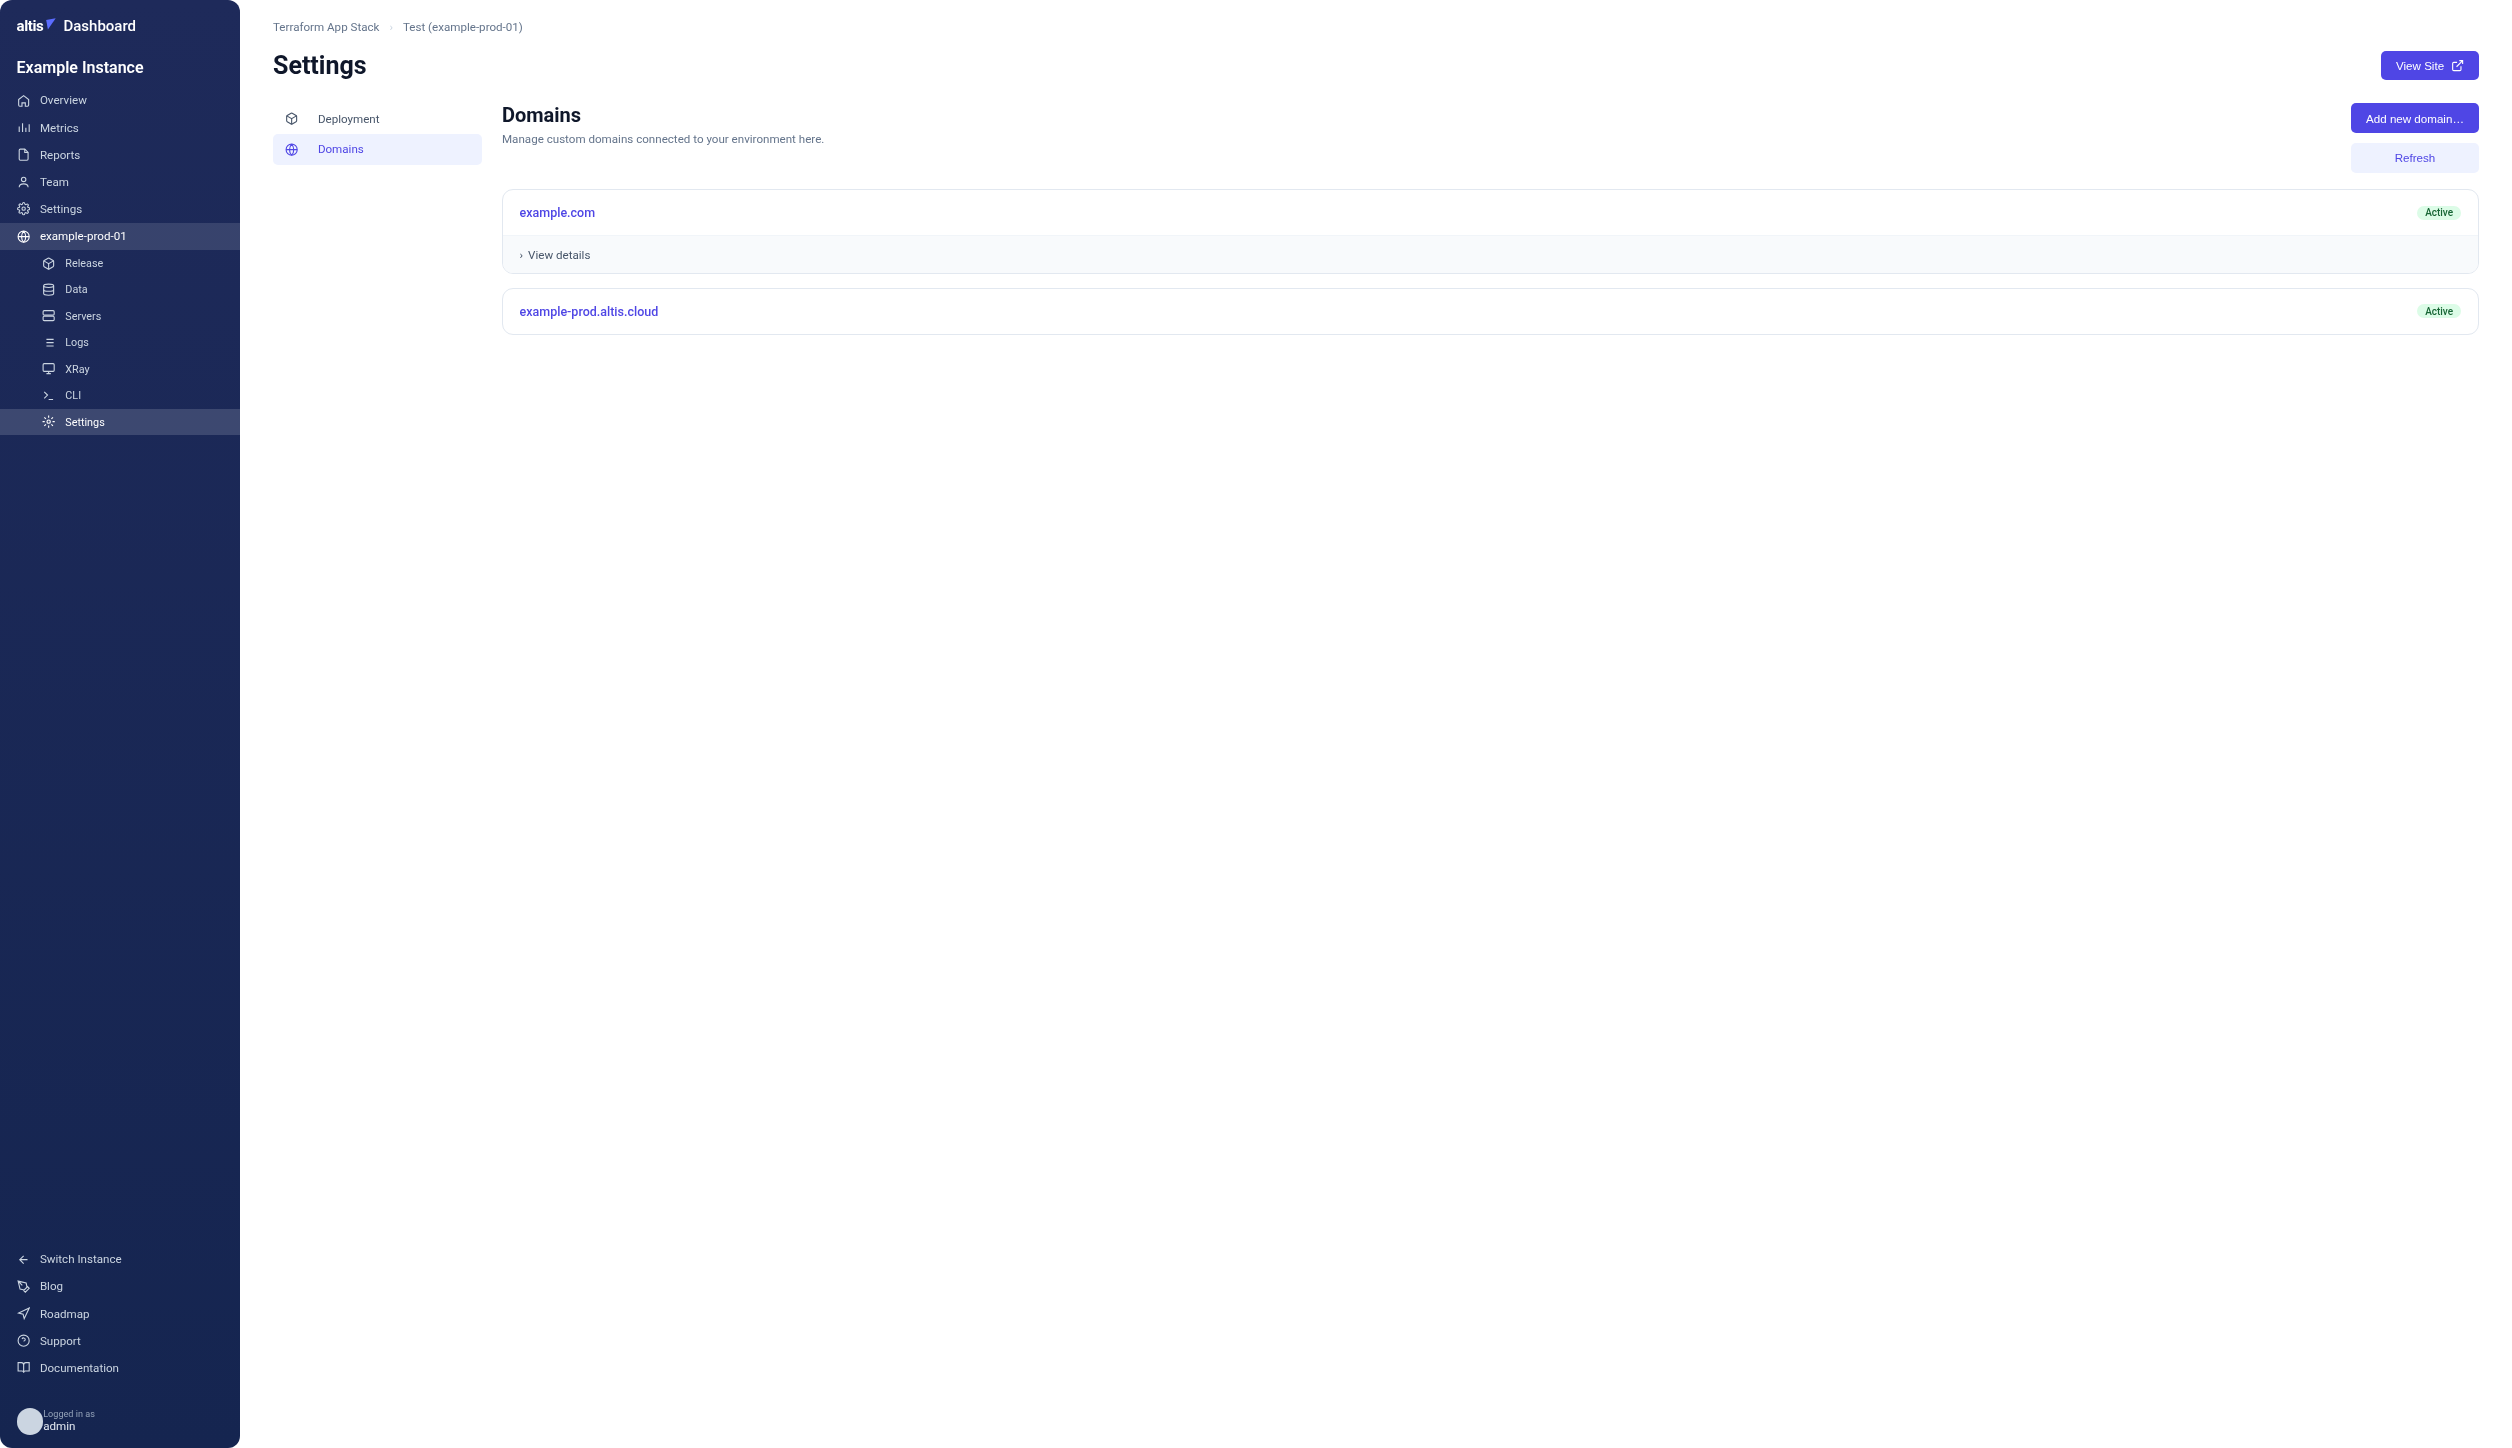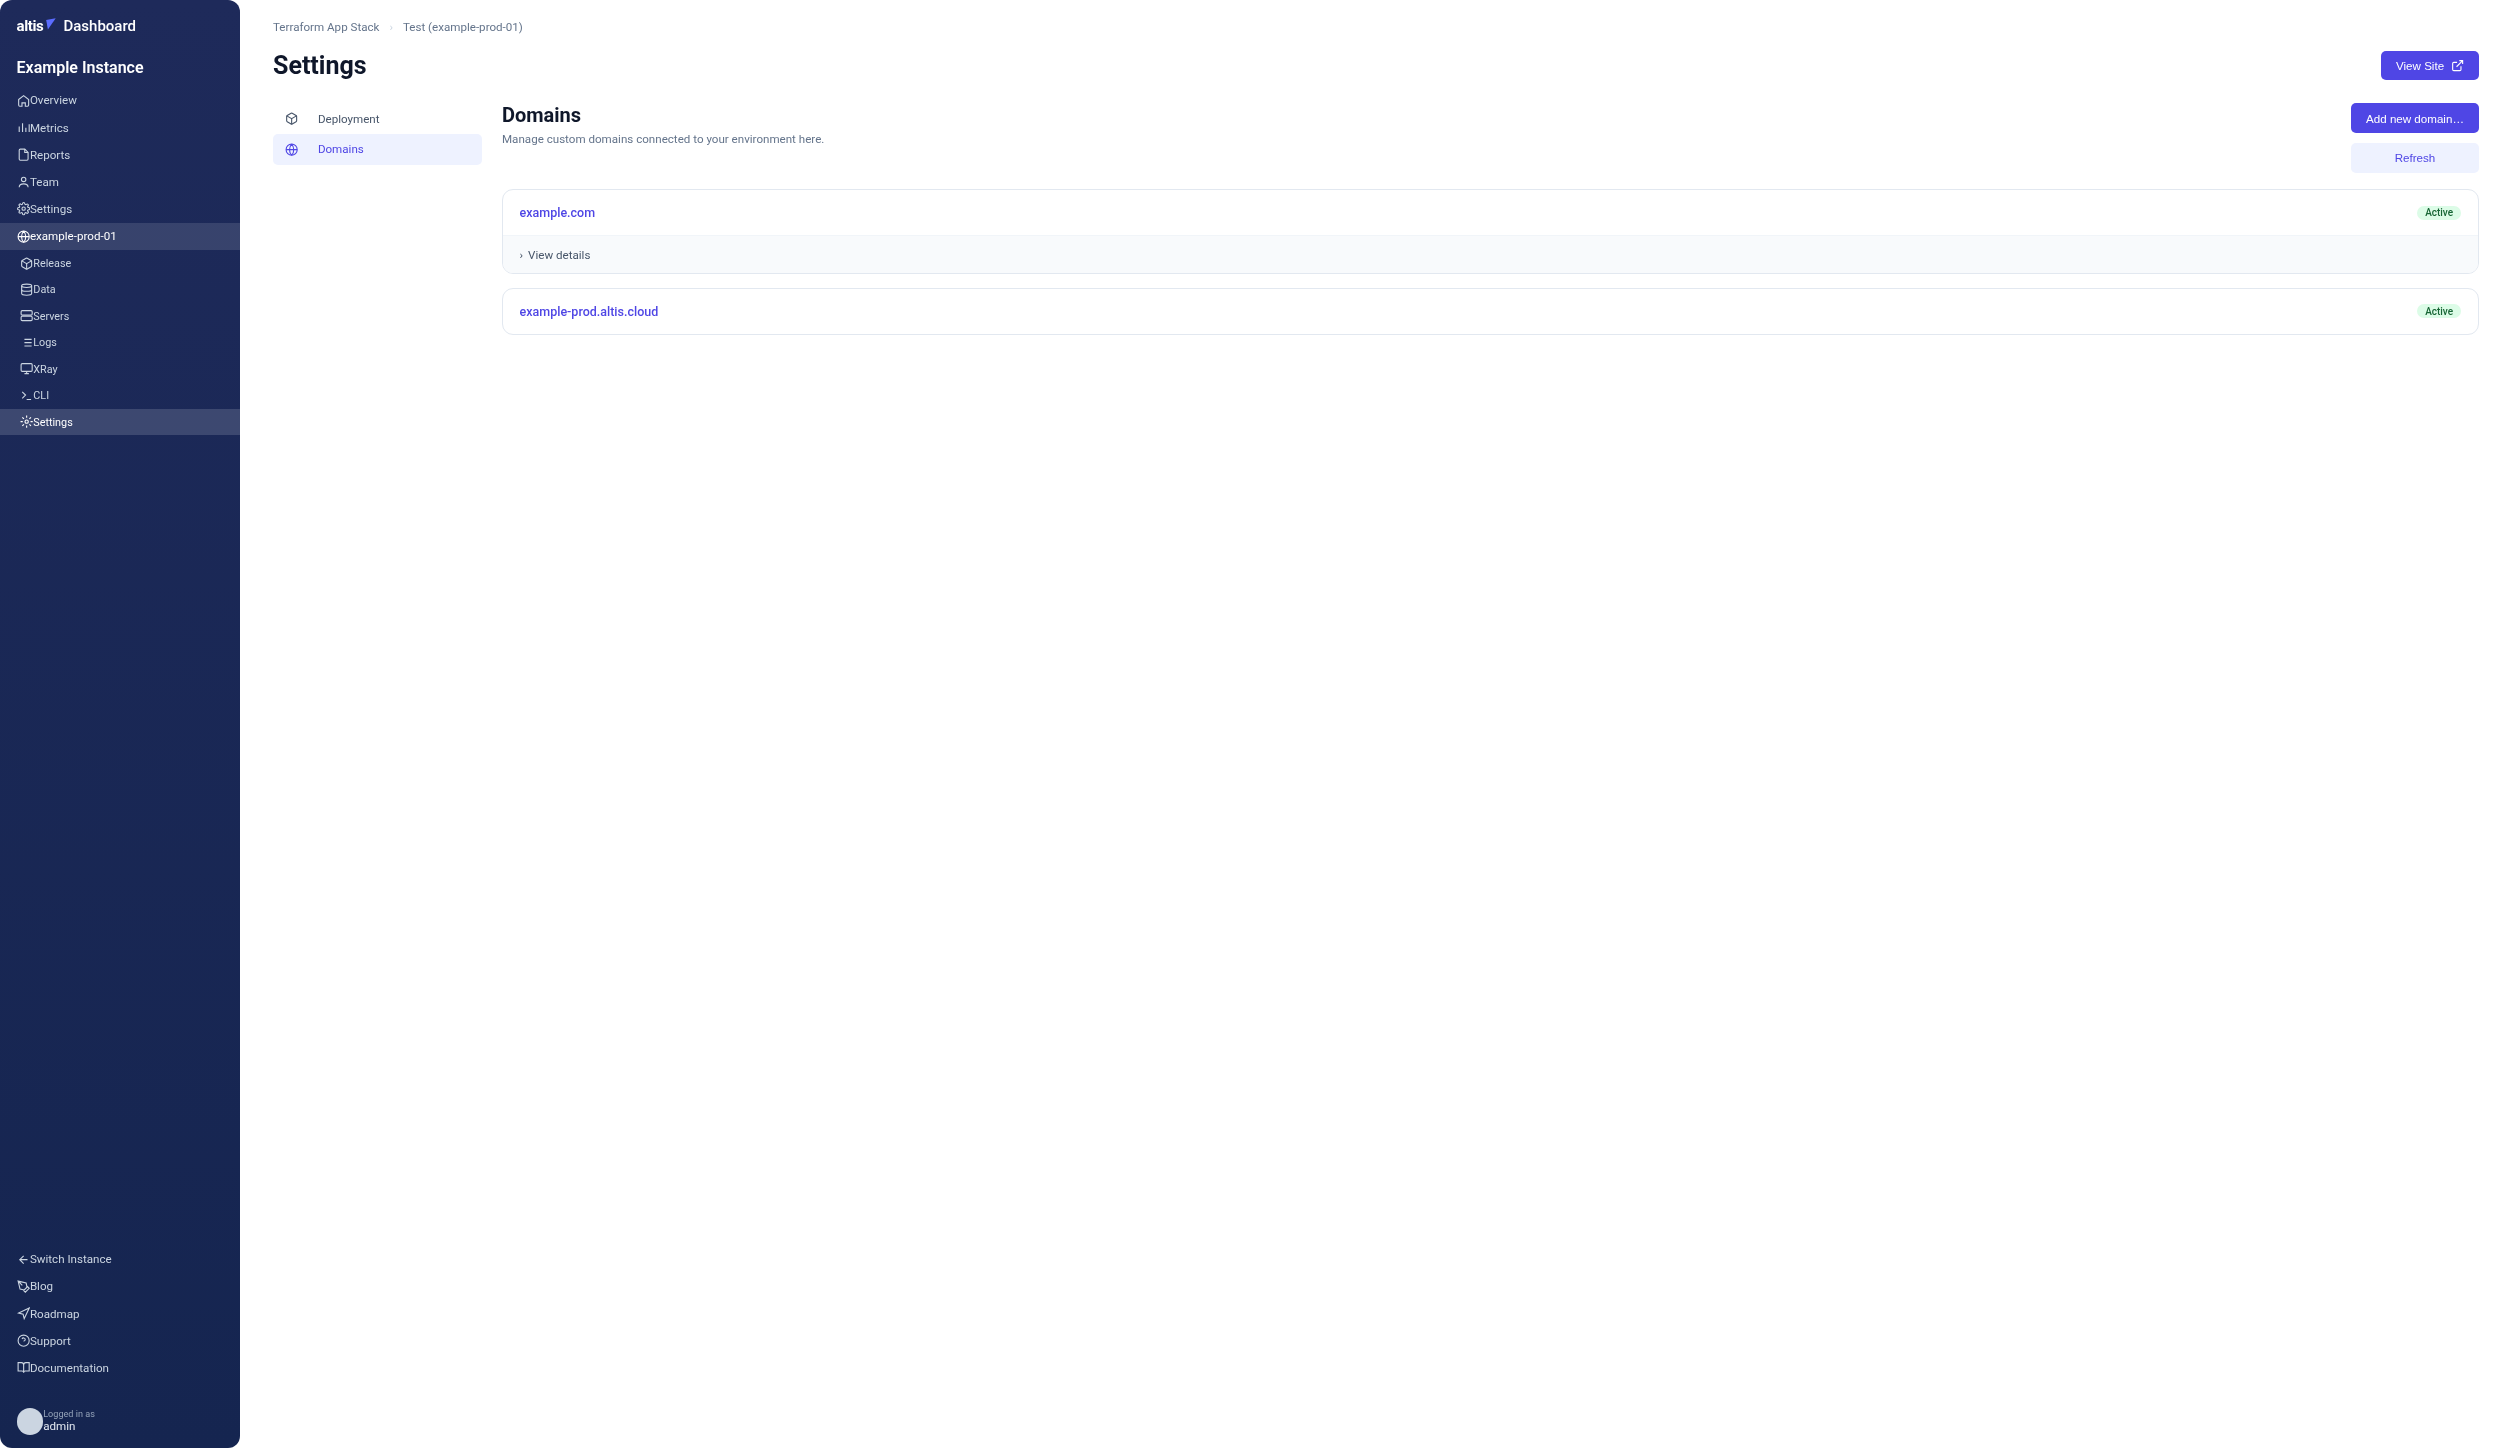--- a/index.html
+++ b/index.html
@@ -48,28 +48,29 @@
 .instance-name {
   font-size: 16px;
   font-weight: 600;
   color: #fff;
   padding: 6.6px 16.6px 10px 16.6px;
 }
 .nav { list-style: none; }
 .nav-item, .sub-nav-item {
   display: flex;
   align-items: center;
+  gap: 10px;
   padding: 6.6px 16.6px;
   color: #cbd5e1;
   cursor: pointer;
   font-size: 11.6px;
 }
 .nav-item.active { background: rgba(255,255,255,0.12); color: #fff; }
 .sub-nav { list-style: none; }
-.sub-nav-item { padding-left: 20px; font-size: 10.8px; align-items: center; }
+.sub-nav-item { padding-left: 42px; font-size: 10.8px; align-items: center; }
 .sub-nav-item.active { background: rgba(255,255,255,0.15); color: #fff; }
 .sidebar-spacer { flex: 1; }
 .sidebar-footer { padding-bottom: 13.3px; }
 .user-block {
   display: flex;
   align-items: center;
   padding: 13.3px 16.6px;
 }
 .avatar {
   width: 26.6px; height: 26.6px;

